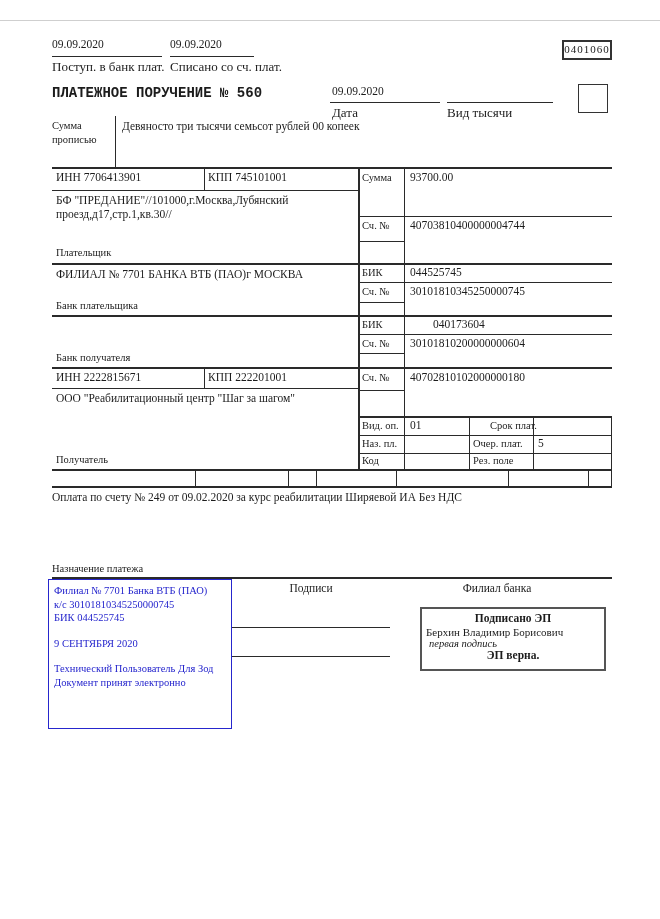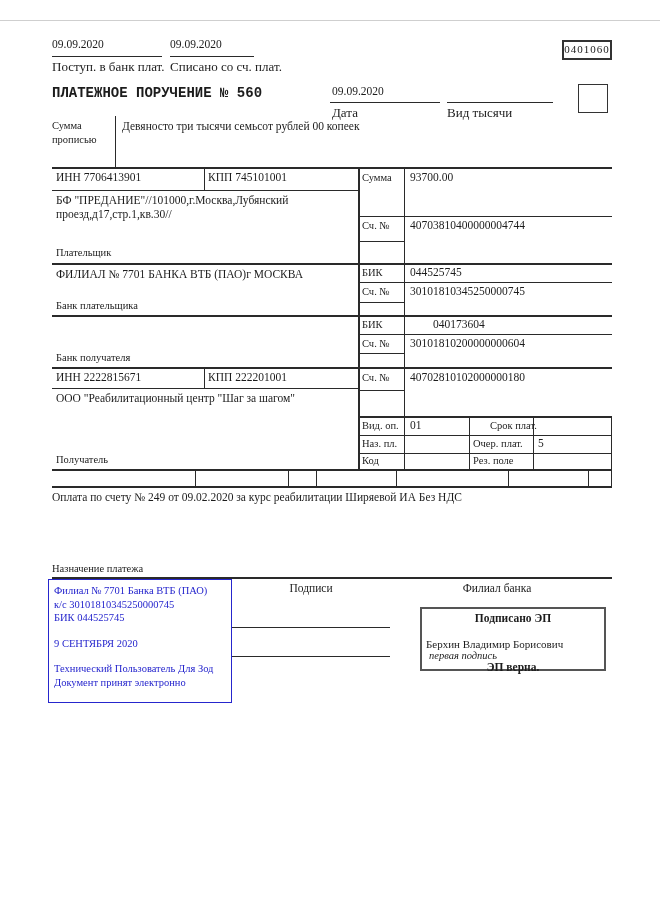--- a/index.html
+++ b/index.html
@@ -12,27 +12,27 @@
   .vl{position:absolute;width:1px;background:#2a2a2a;}
   .vl.thick{width:2px;}
   .f-title{font-family:Liberation Mono, monospace;font-weight:bold;font-size:14px;}
   .f-body{font-size:11.5px;}
   .f-label{font-size:10.5px;}
   .f-small{font-size:13px;}
   .box{position:absolute;box-sizing:border-box;}
   #form-code-box{left:562px;top:40px;width:50px;height:20px;border:2px solid #333;
                  text-align:center;font-size:11px;line-height:15px;letter-spacing:1px;}
   #payment-type-box{left:578px;top:84px;width:30px;height:29px;border:1.5px solid #333;}
-  #bank-stamp{left:48px;top:579px;width:184px;height:124px;border:1px solid #2626cd;
+  #bank-stamp{left:48px;top:579px;width:184px;height:150px;border:1px solid #2626cd;
               color:#2525cd;font-size:10.5px;padding:4px 5px;}
   #bank-stamp .stamp-line{line-height:13.5px;white-space:normal;}
   #bank-stamp .gap{height:12px;}
   #ep-box{left:420px;top:607px;width:186px;height:64px;border:2px solid #555;padding:3px 4px;font-size:11px;}
   #ep-box .ep-title{font-weight:bold;text-align:center;font-size:11.5px;}
-  #ep-box .ep-name{margin-top:14px;}
+  #ep-box .ep-name{margin-top:2px;}
   #ep-box .ep-sub{font-style:italic;margin-left:3px;font-size:10.5px;}
   #ep-box .ep-ver{font-weight:bold;text-align:center;font-size:11.5px;}
 </style>
 </head>
 <body>
 
 <div id="page">
 
   <div class="hl" style="left:0;top:20px;width:660px;background:#cfcfcf;"></div>
 

